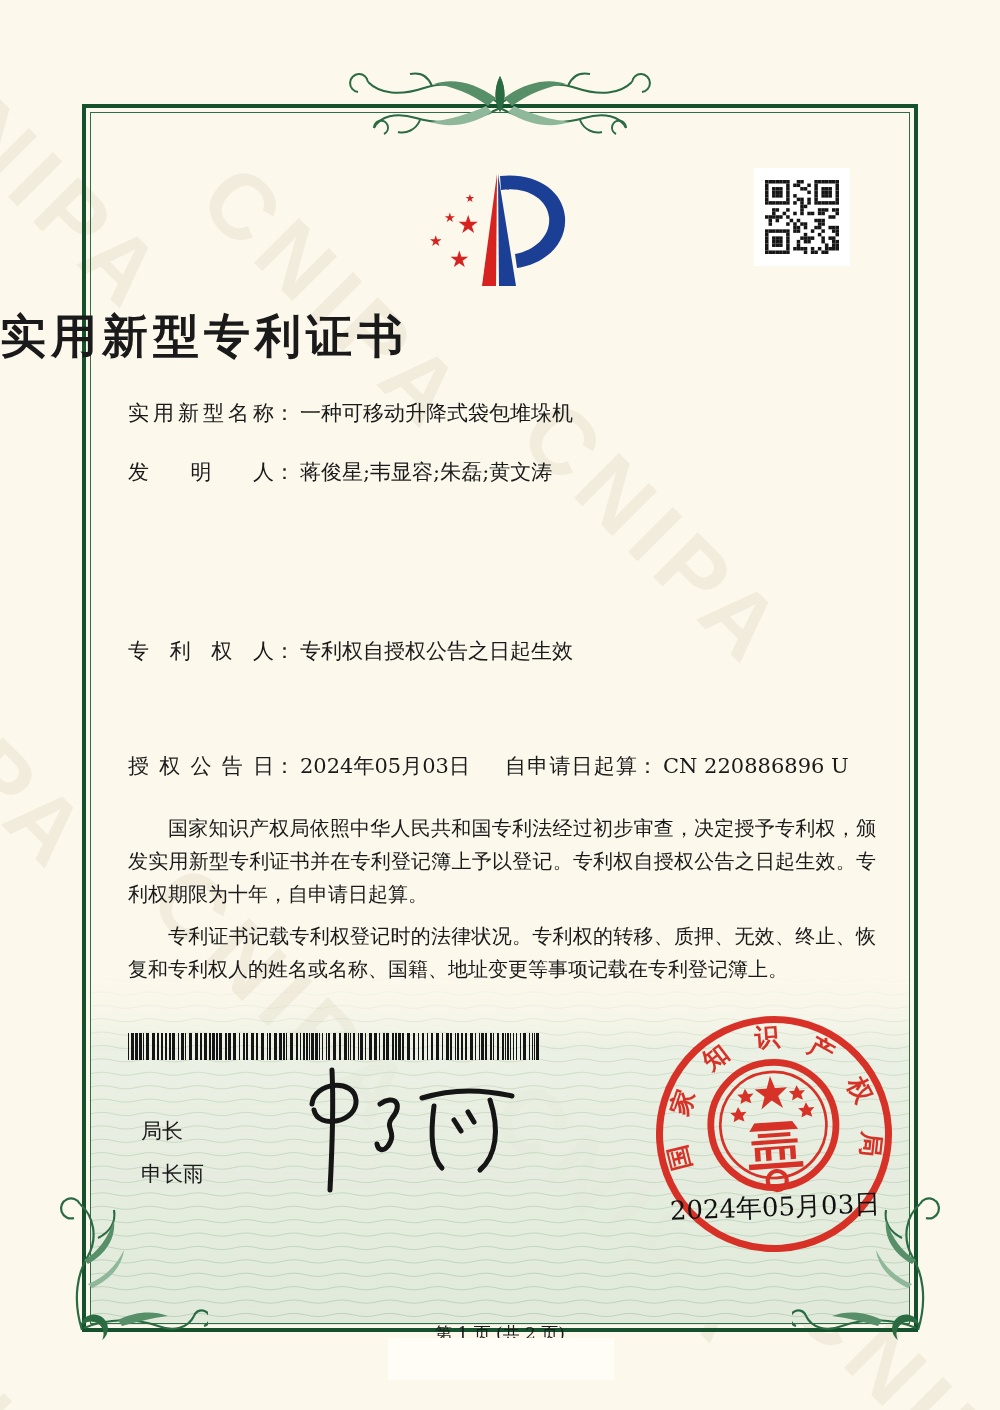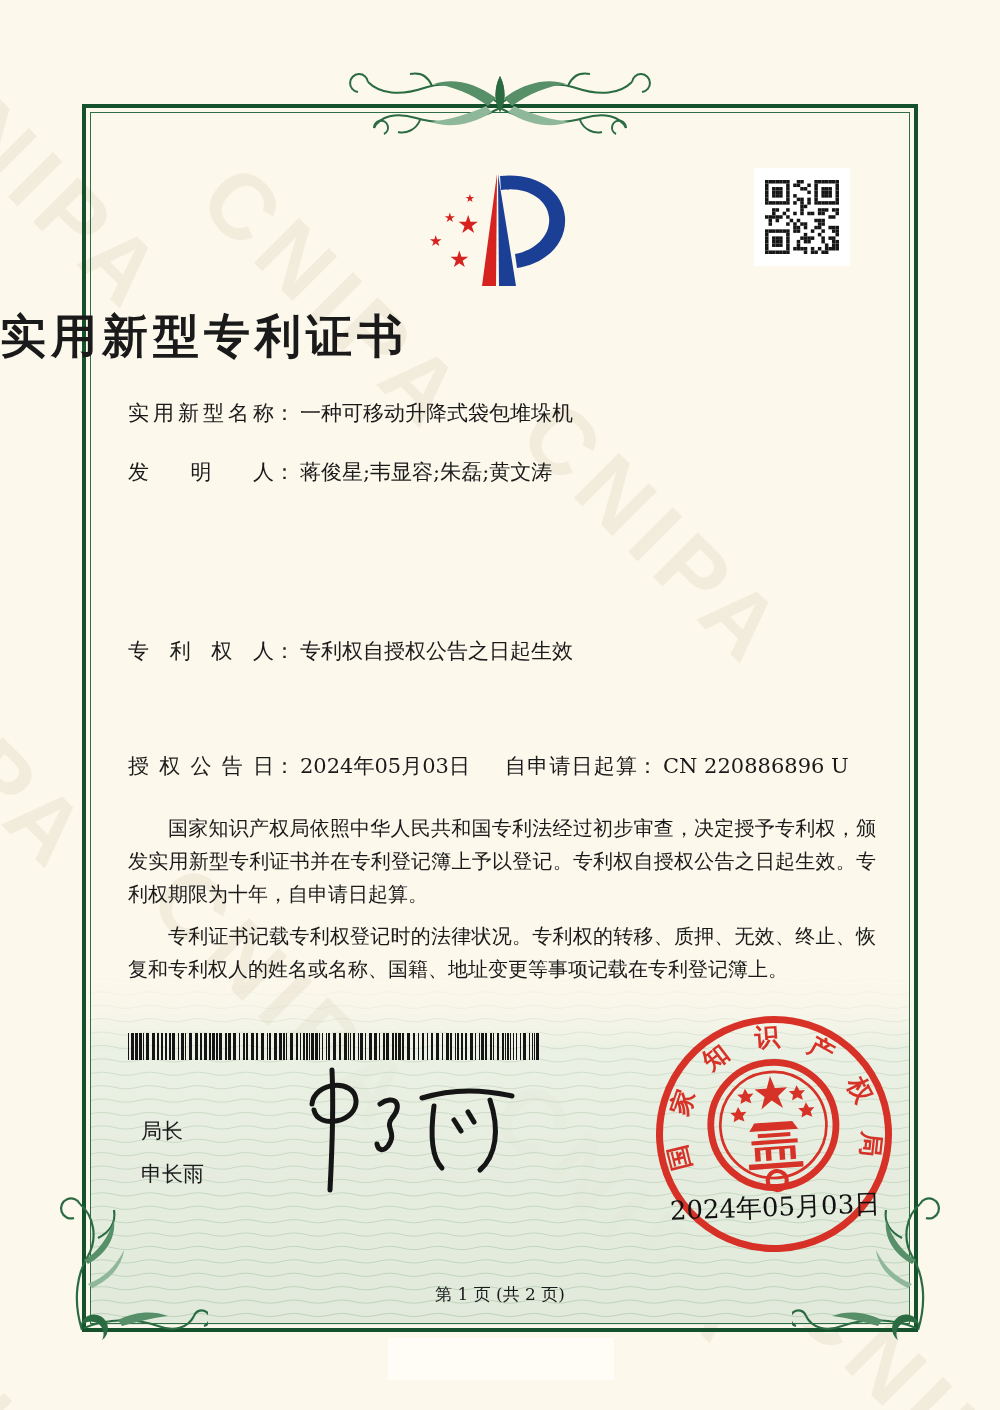--- a/index.html
+++ b/index.html
@@ -60,21 +60,21 @@
         transform:rotate(-4deg);opacity:.95;}
   #seal-ring{position:absolute;left:4px;top:4px;width:222px;height:222px;border:7px solid #d7281e;
              border-radius:50%;}
   .sealch{position:absolute;font-size:25px;font-weight:bold;color:#d7281e;z-index:6;
           font-family:"DejaVu Serif",serif;}
   #emblem{position:absolute;left:54px;top:42px;}
   #seal-date{position:absolute;left:655px;top:1190px;width:240px;text-align:center;font-size:26px;
              color:#111;z-index:6;transform:rotate(-2deg);letter-spacing:0px;}
 
   
-  #page-no{position:absolute;left:0;right:0;top:1283px;text-align:center;font-size:17px;z-index:4;}
+  #page-no{position:absolute;left:0;right:0;top:1322px;text-align:center;font-size:17px;z-index:4;}
   #note-box{position:absolute;left:388px;top:1338px;width:226px;height:42px;background:#fffdf6;z-index:4;}
   #note{position:absolute;left:0;right:0;top:1348px;text-align:center;font-size:21px;
         letter-spacing:3px;z-index:5;}
 </style>
 </head>
 <body>
 
 <div id="page">
 
   <span class="wm" style="left:-45px;top:25px">CNIPA</span>

